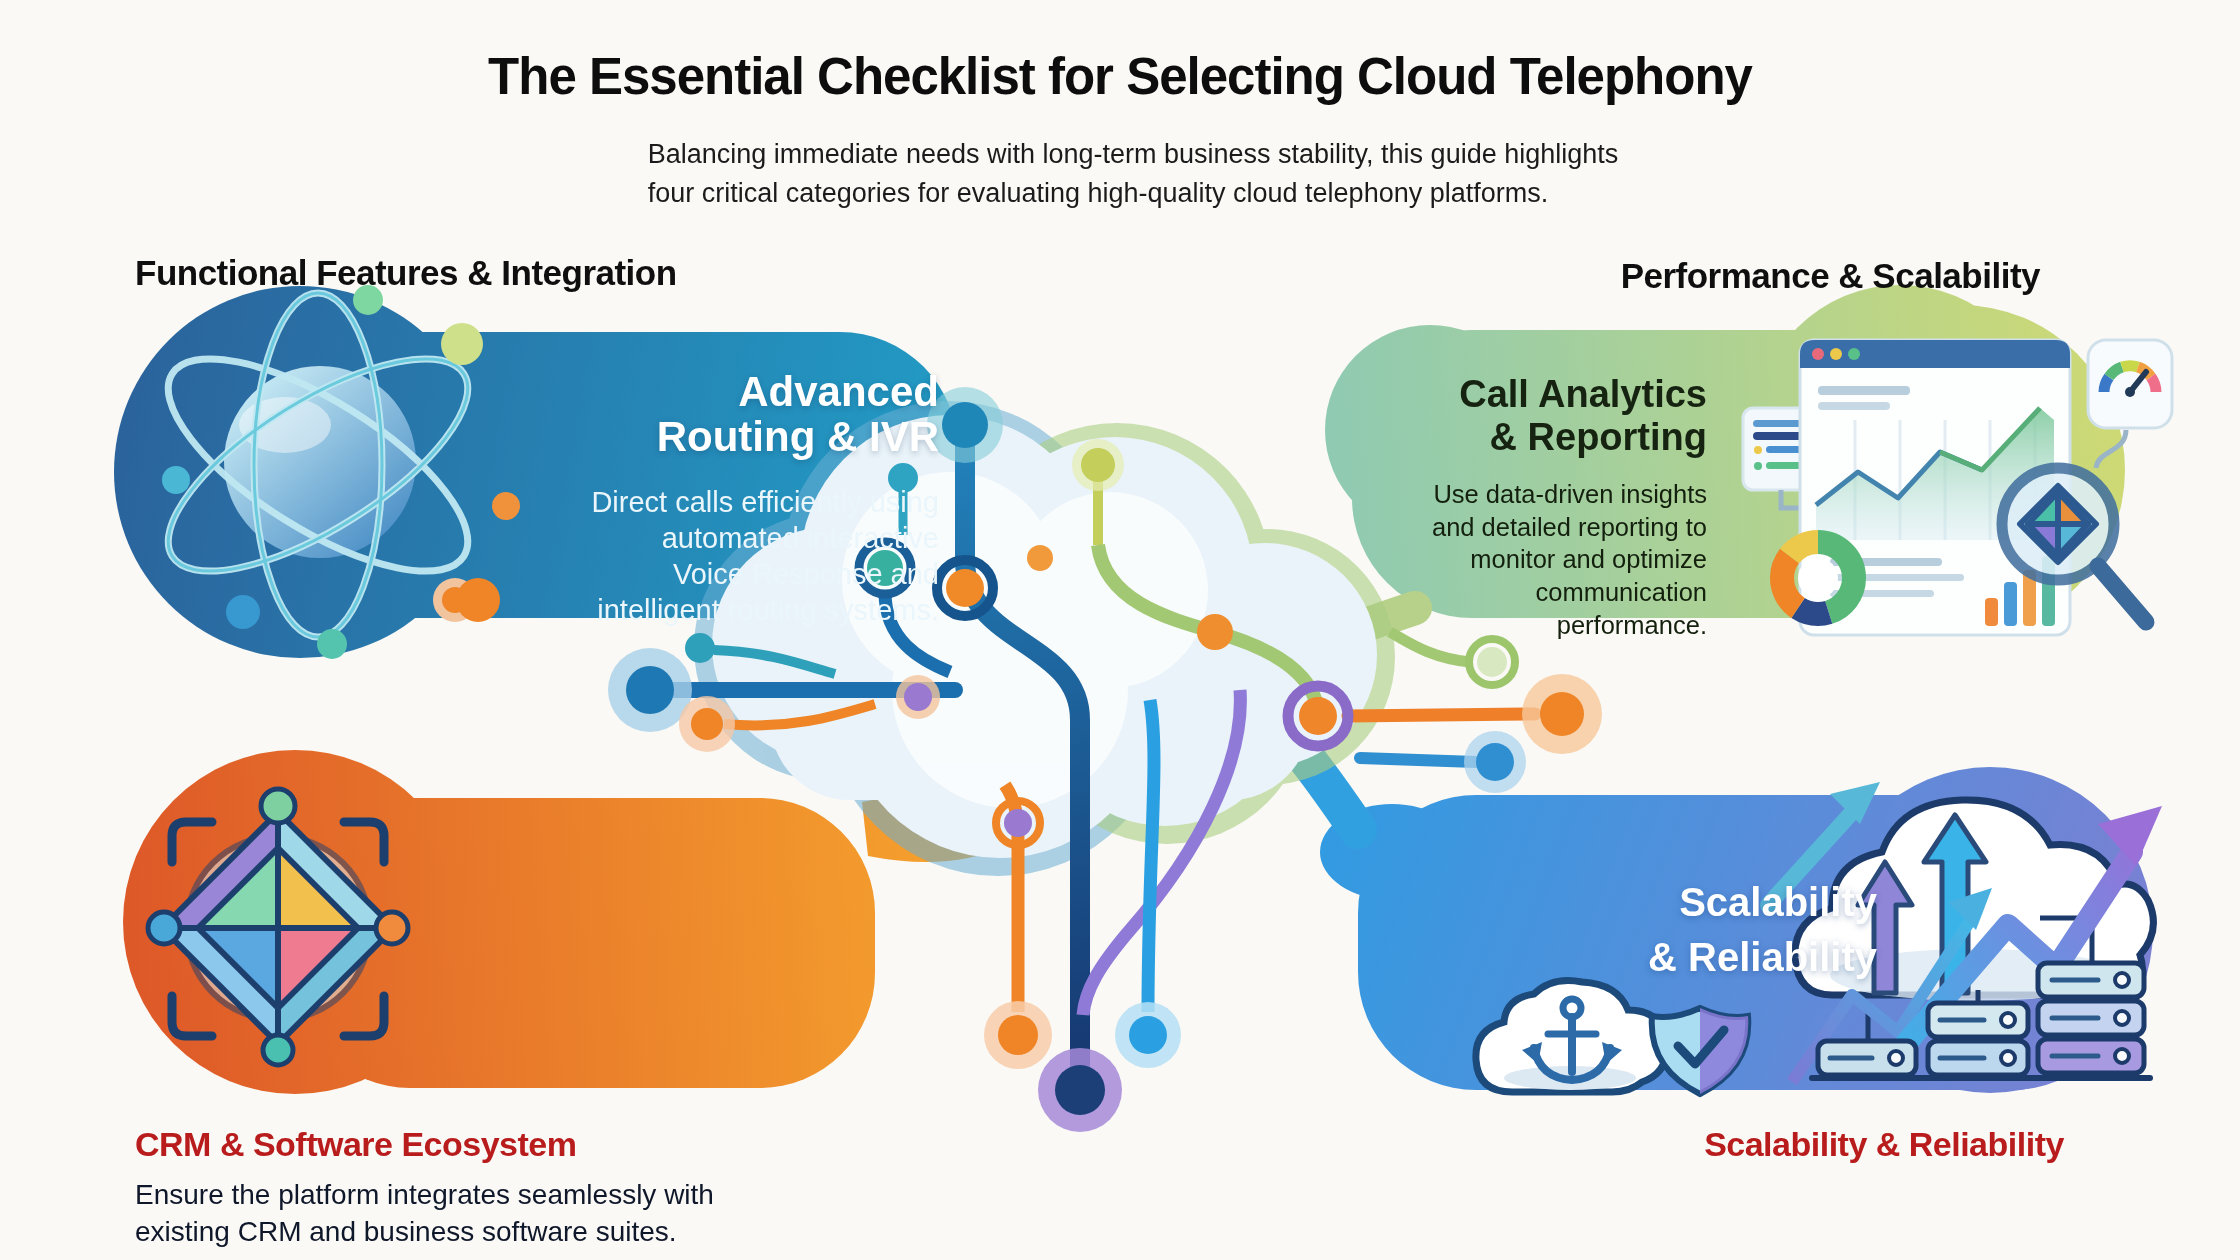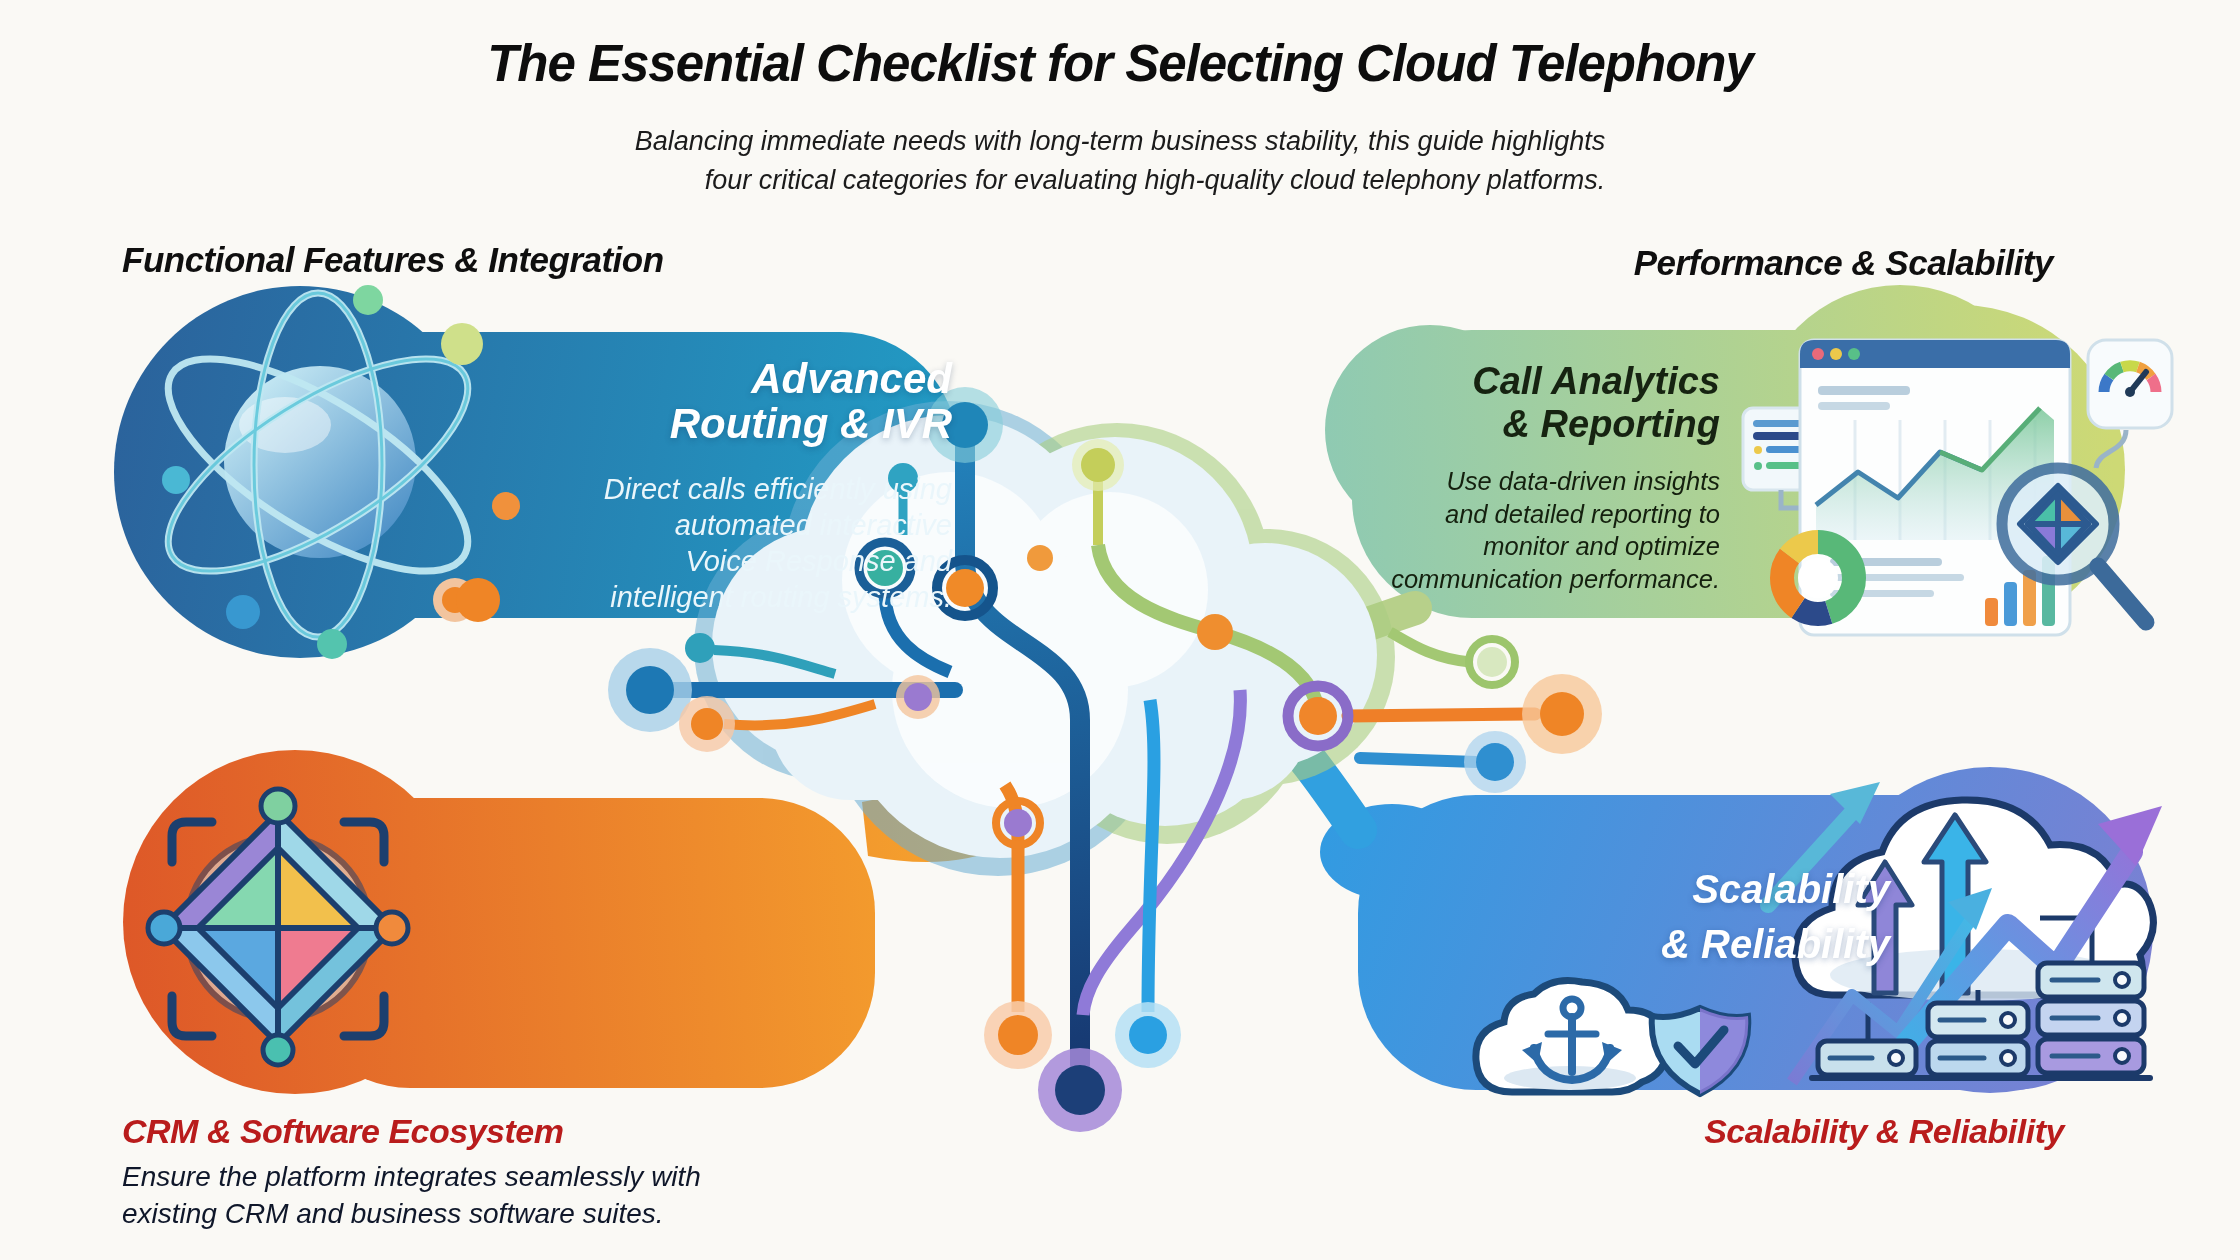--- a/index.html
+++ b/index.html
@@ -1,30 +1,30 @@
 <!DOCTYPE html>
 <html><head>
 <meta charset="utf-8">
 <style>
   html,body { margin:0; padding:0; }
   .stage {
     position:relative; width:2240px; height:1260px; overflow:hidden;
     background:#faf9f5;
     font-family:"Liberation Sans", sans-serif;
   }
-  .stage h1,.stage h2,.stage h3,.stage h4,.stage p { margin:0;font-style:italic; }
+  .stage h1,.stage h2,.stage h3,.stage h4,.stage p { margin:13px; }
   .art { position:absolute; left:0; top:0; width:2240px; height:1260px; }
 
   .title {
     position:absolute; left:0; right:0; top:34px; text-align:center;
     font-size:51px; font-weight:700; color:#0d0d0d; letter-spacing:-1px;
   }
   .subtitle {
     position:absolute; left:50%; transform:translateX(-50%); top:122px;
-    text-align:right; font-size:27px; line-height:1.45; color:#1b1b1b;
+    text-align:left; font-size:27px; line-height:1.45; color:#1b1b1b;
     white-space:pre-line;
   }
   .sec-h { position:absolute; font-size:35px; font-weight:700; color:#0f0f0f; letter-spacing:-0.5px; }
   .sec-h.left  { left:122px; top:240px; }
   .sec-h.right { right:187px; top:243px; }
 
   .card-text { position:absolute;text-align:right; }
   .card-text h3 { white-space:pre-line; font-weight:700; }
   .card-text p  { white-space:pre-line; }
 

